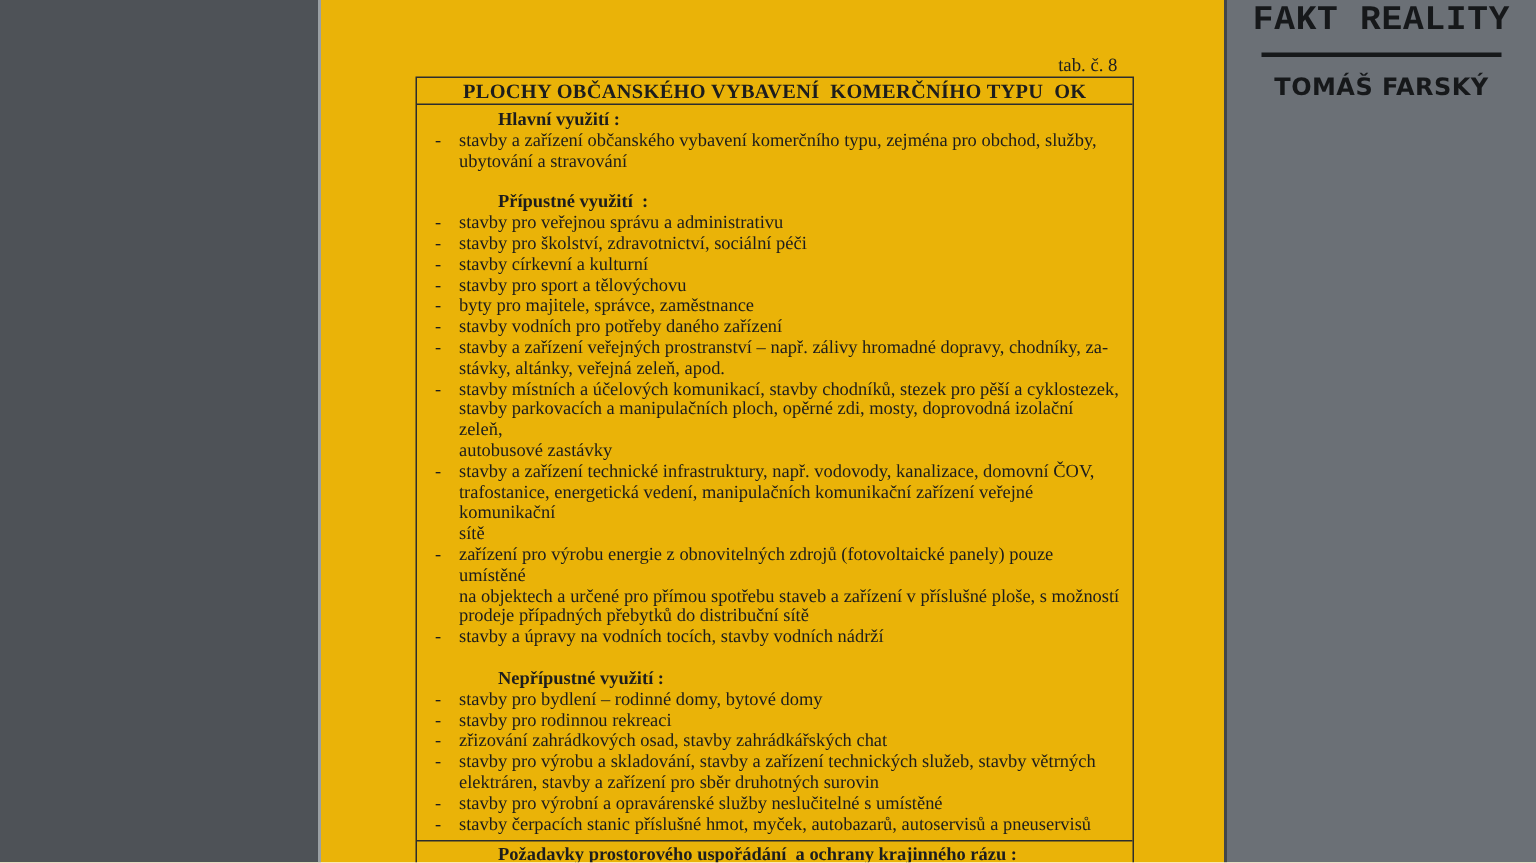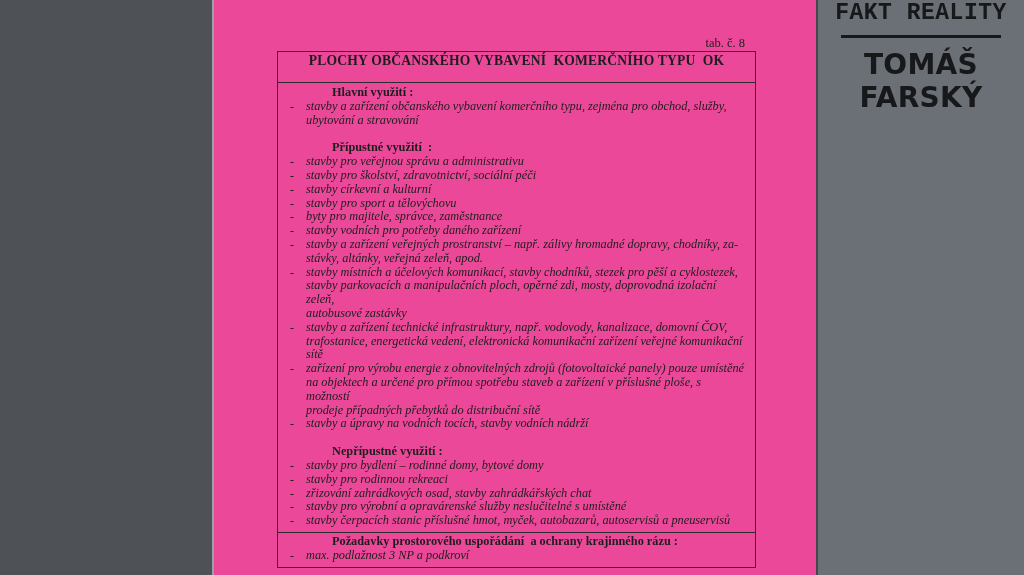--- a/index.html
+++ b/index.html
@@ -19,21 +19,21 @@
     width: 212px; height: 575px;
     background: #4e5257;
     border-right: 2px solid #9aa0a4;
   }
 
   
   .page {
     position: absolute;
     left: 214px; top: 0;
     width: 602px; height: 575px;
-    background: #ec4899;
+    background: #eab308;
   }
 
   .tab-label {
     position: absolute;
     top: 36px;
     left: 0;
     width: 531px;
     text-align: right;
     font-size: 12.5px;
     color: #202020;
@@ -49,21 +49,21 @@
     font-size: 12.3px;
     line-height: 13.8px;
   }
 
   .title-row {
     text-align: center;
     font-weight: bold;
     font-size: 13.6px;
     line-height: 16px;
     letter-spacing: 0.2px;
-    padding: 1px 2px 13px 2px;
+    padding: 1px 2px 0 2px;
     border-bottom: 1.5px solid #2d2d2d;
     white-space: pre-wrap;
   }
 
   .content-cell {
     padding: 3px 8px 4px 6px;
   }
 
   .footer-cell {
     border-top: 1.5px solid #2d2d2d;
@@ -73,21 +73,20 @@
   .sec-heading {
     font-weight: bold;
     white-space: pre-wrap;
     margin-left: 48px;
   }
   .content-cell .sec-heading:not(:first-child) { margin-top: 14px; }
 
   ul.items {
     margin: 0; padding: 0;
     list-style: none;
-    font-style: italic;
   }
   ul.items li {
     position: relative;
     padding-left: 22px;
     white-space: pre-wrap;
   }
   ul.items li::before {
     content: "-";
     position: absolute;
     left: 6px; top: 0;
@@ -111,21 +110,21 @@
     font-family: Liberation Mono, monospace;
   }
   .brand-divider {
     width: 160px;
     height: 3px;
     background: #16181a;
     margin: 9px auto 10px auto;
   }
   .agent {
     font-weight: bold;
-    font-size: 28px;
+    font-size: 16px;
     letter-spacing: 0.3px;
   }
 </style>
 </head>
 <body>
 
 <div class="stage">
 
   <div class="left-panel"></div>
 
@@ -148,32 +147,34 @@
             <li>stavby církevní a kulturní</li>
             <li>stavby pro sport a tělovýchovu</li>
             <li>byty pro majitele, správce, zaměstnance</li>
             <li>stavby vodních pro potřeby daného zařízení</li>
             <li>stavby a zařízení veřejných prostranství – např. zálivy hromadné dopravy, chodníky, za-
 stávky, altánky, veřejná zeleň, apod.</li>
             <li>stavby místních a účelových komunikací, stavby chodníků, stezek pro pěší a cyklostezek,
 stavby parkovacích a manipulačních ploch, opěrné zdi, mosty, doprovodná izolační zeleň,
 autobusové zastávky</li>
             <li>stavby a zařízení technické infrastruktury, např. vodovody, kanalizace, domovní ČOV,
-trafostanice, energetická vedení, elektronická komunikační zařízení veřejné komunikační
+trafostanice, energetická vedení, manipulačních komunikační zařízení veřejné komunikační
 sítě</li>
             <li>zařízení pro výrobu energie z obnovitelných zdrojů (fotovoltaické panely) pouze umístěné
 na objektech a určené pro přímou spotřebu staveb a zařízení v příslušné ploše, s možností
 prodeje případných přebytků do distribuční sítě</li>
             <li>stavby a úpravy na vodních tocích, stavby vodních nádrží</li>
           </ul>
           <div class="sec-heading">Nepřípustné využití :</div>
           <ul class="items">
             <li>stavby pro bydlení – rodinné domy, bytové domy</li>
             <li>stavby pro rodinnou rekreaci</li>
             <li>zřizování zahrádkových osad, stavby zahrádkářských chat</li>
+            <li>stavby pro výrobu a skladování, stavby a zařízení technických služeb, stavby větrných
+elektráren, stavby a zařízení pro sběr druhotných surovin</li>
             <li>stavby pro výrobní a opravárenské služby neslučitelné s umístěné</li>
             <li>stavby čerpacích stanic příslušné hmot, myček, autobazarů, autoservisů a pneuservisů</li>
           </ul>
         </div>
 
       <div class="footer-cell">
         <div class="sec-heading">Požadavky prostorového uspořádání  a ochrany krajinného rázu :</div>
         <ul class="items">
             <li>max. podlažnost 3 NP a podkroví</li>
           </ul>

